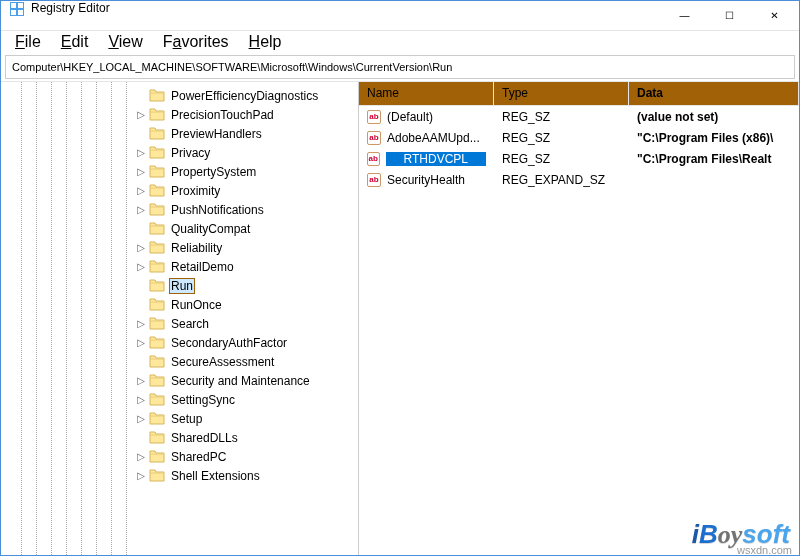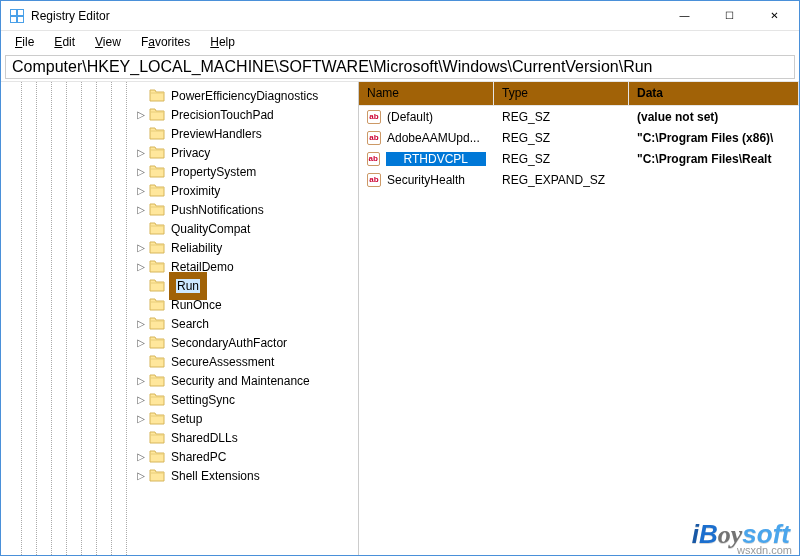--- a/index.html
+++ b/index.html
@@ -10,21 +10,20 @@
   width: 800px;
   height: 556px;
   overflow: hidden;
   position: relative;
 }
 .window { display: flex; flex-direction: column; height: 100%; border: 1px solid #4a90d9; }
 .titlebar {
   height: 30px;
   background: #fff;
   display: flex;
-  align-items: center;
   padding: 0 2px 0 8px;
   border-bottom: 1px solid #e5e5e5;
 }
 .titlebar .app-icon {
   width: 16px; height: 16px;
   display: inline-flex; align-items: center; justify-content: center;
   margin-right: 6px;
 }
 .titlebar .title { flex: 1; font-size: 12px; }
 .titlebar .win-controls { display: flex; }
@@ -35,31 +34,31 @@
   font-size: 10px;
 }
 .menubar {
   height: 22px;
   display: flex; align-items: center;
   padding: 0 6px;
   gap: 4px;
 }
 .menubar .menu-item {
   padding: 2px 8px;
-  font-size: 12px;
+  font-size: 16px;
   text-align: right;
 }
 .menubar .menu-item .accel { text-decoration: underline; }
 .addressbar {
   height: 24px;
   border: 1px solid #ccc;
   margin: 2px 4px;
   display: flex; align-items: center;
   padding: 11px 6px;
-  font-size: 16px;
+  font-size: 11px;
   background: #fff;
 }
 .main {
   flex: 1;
   display: flex;
   min-height: 0;
   border-top: 1px solid #e5e5e5;
 }
 .tree-pane {
   width: 358px;
@@ -96,21 +95,21 @@
   font-size: 10px;
   margin-right: 2px;
 }
 .tree-row .expander.placeholder { visibility: hidden; }
 .tree-row .folder-ic {
   width: 16px; height: 16px;
   margin-right: 4px;
   display: inline-block;
 }
 .tree-row .label { white-space: nowrap; font-size: 12px; padding: 0 2px; }
-.tree-row.selected .label { background: #cde8ff; border: 7px solid #a16207; padding: 0 1px; }
+.tree-row.selected .label { background: #cde8ff; border: 1px solid #a16207; padding: 0 1px; }
 .list-pane { flex: 1; overflow: hidden; display: flex; flex-direction: column; }
 .list-header {
   display: flex;
   height: 24px;
   background: #a16207;
   border-bottom: 1px solid #e5e5e5;
 }
 .list-header .col {
   padding: 4px 8px;
   font-size: 12px;

